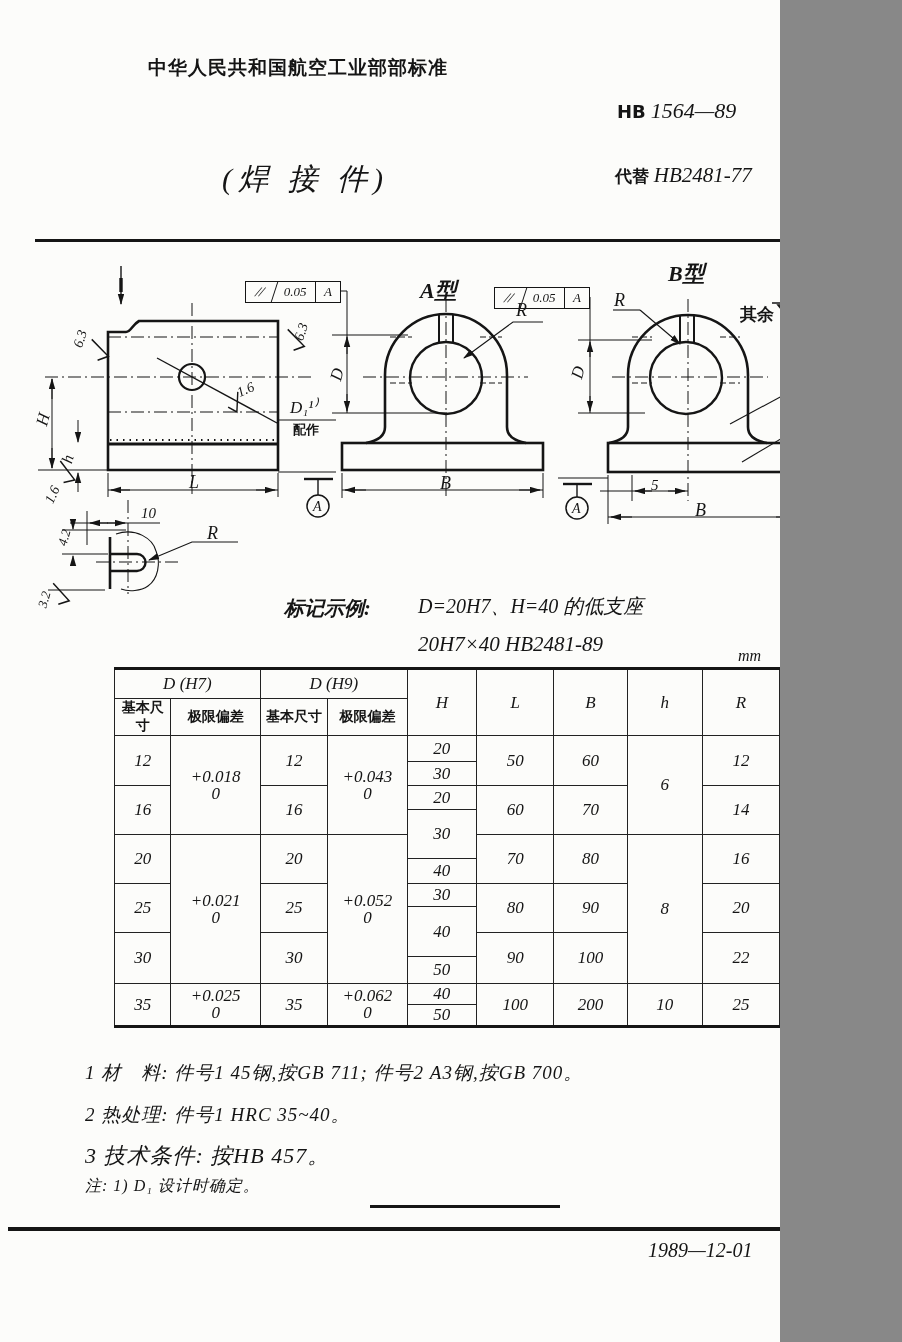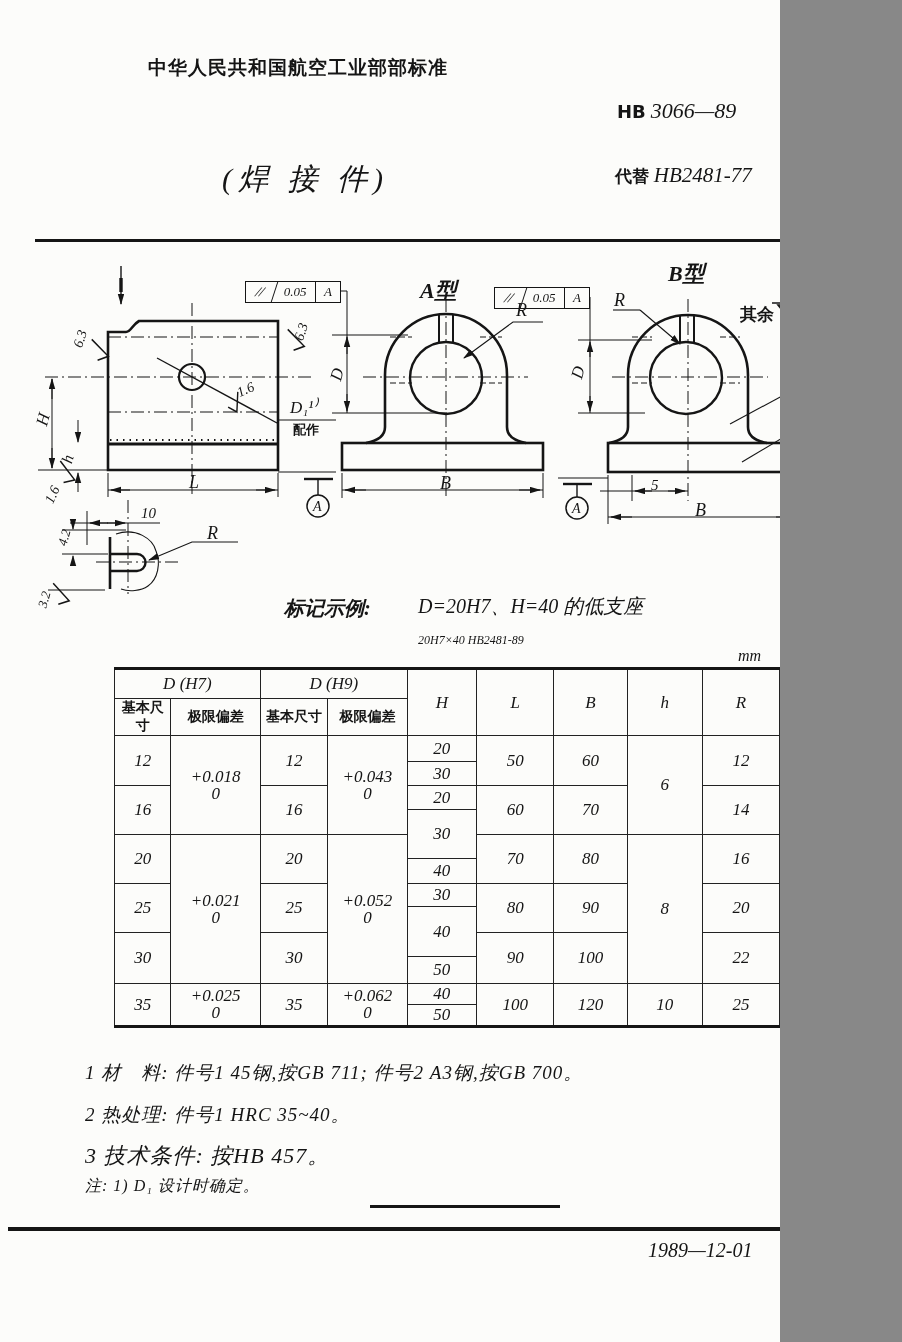--- a/index.html
+++ b/index.html
@@ -29,21 +29,21 @@
 </style>
 </head>
 <body>
 
 <div class="page">
 
   <div class="lbl prt" style="left:148px;top:58px;font-size:19px;letter-spacing:1px;">中华人民共和国航空工业部部标准</div>
 
   <div class="lbl" style="left:617px;top:100px;font-size:18px;">
     <span class="prt">HB</span>
-    <span class="hw" style="font-size:22px;">3066—89</span>
+    <span class="hw" style="font-size:22px;">1564—89</span>
   </div>
 
   <div class="lbl hw" style="left:222px;top:164px;font-size:30px;letter-spacing:6px;">(焊  接  件)</div>
 
   <div class="lbl" style="left:615px;top:165px;font-size:17px;">
     <span class="prt">代替</span>
     <span class="hw" style="font-size:21px;">HB2481-77</span>
   </div>
 
   <div class="rule" style="left:35px;top:239px;width:831px;height:3px;"></div>
@@ -241,21 +241,21 @@
   <div class="lbl hw" style="left:784px;top:286px;font-size:15px;">12.5</div>
   <div class="lbl hw" style="left:572px;top:364px;font-size:17px;transform:rotate(-75deg);">D</div>
   <div class="lbl hw" style="left:812px;top:362px;font-size:17px;">1</div>
   <div class="lbl hw" style="left:816px;top:404px;font-size:17px;">2</div>
   <div class="lbl hw" style="left:651px;top:478px;font-size:15px;">5</div>
   <div class="lbl hw" style="left:695px;top:501px;font-size:18px;">B</div>
   <div class="lbl hw" style="left:572px;top:502px;font-size:14px;">A</div>
 
   <div class="lbl hw" style="left:284px;top:598px;font-size:20px;font-weight:bold;">标记示例:</div>
   <div class="lbl hw" style="left:418px;top:596px;font-size:20px;">D=20H7、H=40 的低支座</div>
-  <div class="lbl hw" style="left:418px;top:634px;font-size:12px;">20H7×40   HB2481-89</div>
+  <div class="lbl hw" style="left:418px;top:634px;font-size:21px;">20H7×40   HB2481-89</div>
   <div class="lbl hw" style="left:738px;top:648px;font-size:16px;">mm</div>
 
   <table class="dim">
     <colgroup>
       <col style="width:57px">
         <col style="width:90px">
         <col style="width:68px">
         <col style="width:80px">
       <col style="width:70px">
         <col style="width:78px">
@@ -356,21 +356,21 @@
         <div class="tol-t">+0.025</div>
         <div class="tol-b">0</div>
           </td>
       <td rowspan="2">35</td>
       <td rowspan="2">
         <div class="tol-t">+0.062</div>
         <div class="tol-b">0</div>
           </td>
       <td>40</td>
       <td rowspan="2">100</td>
-      <td rowspan="2">120</td>
+      <td rowspan="2">200</td>
       <td rowspan="2">10</td>
       <td rowspan="2">25</td>
     </tr>
     <tr style="height:19px">
       <td>50</td>
     </tr>
   </tbody>
     </table>
 
   <div class="notes">

